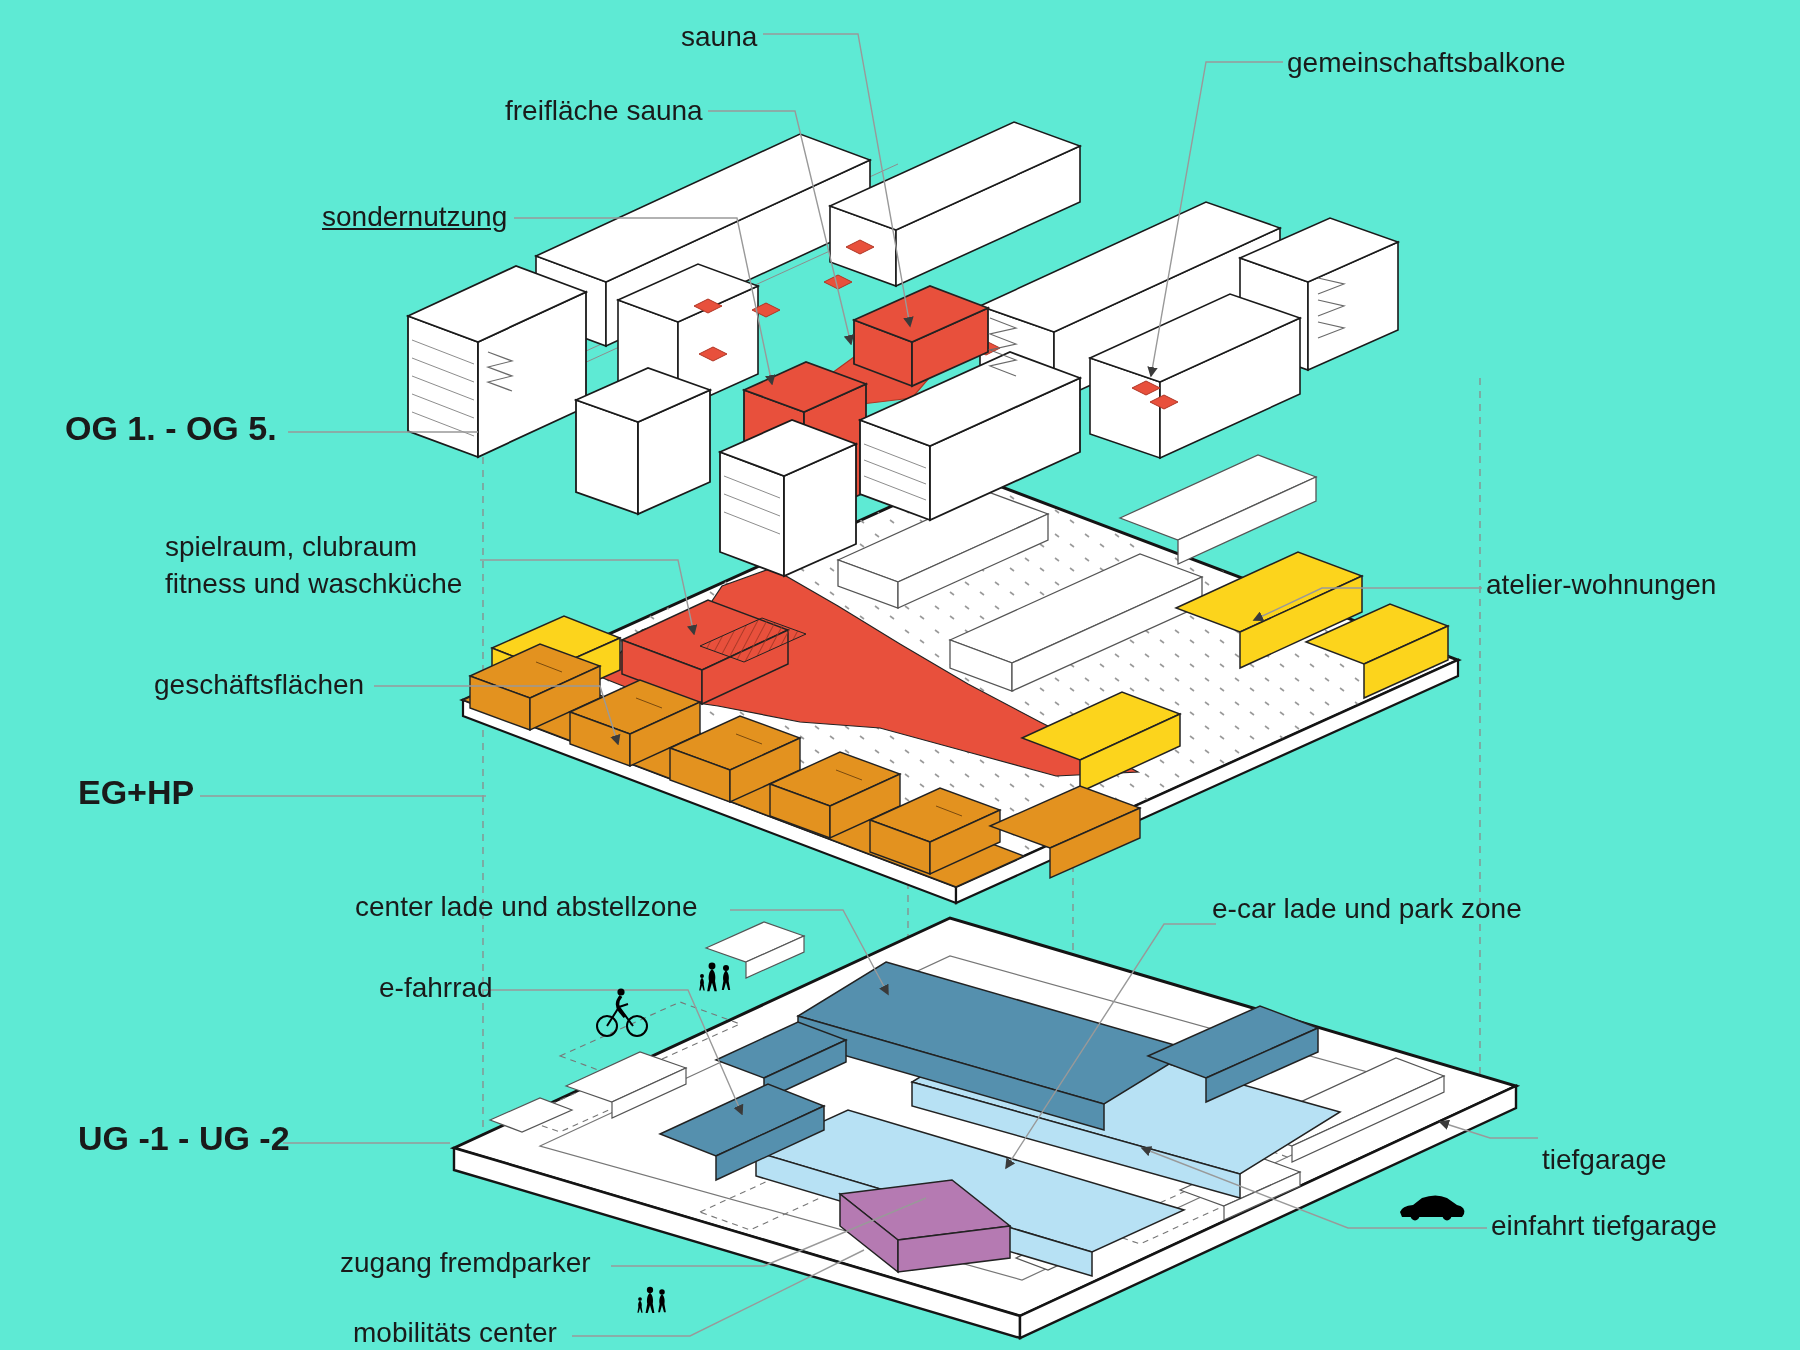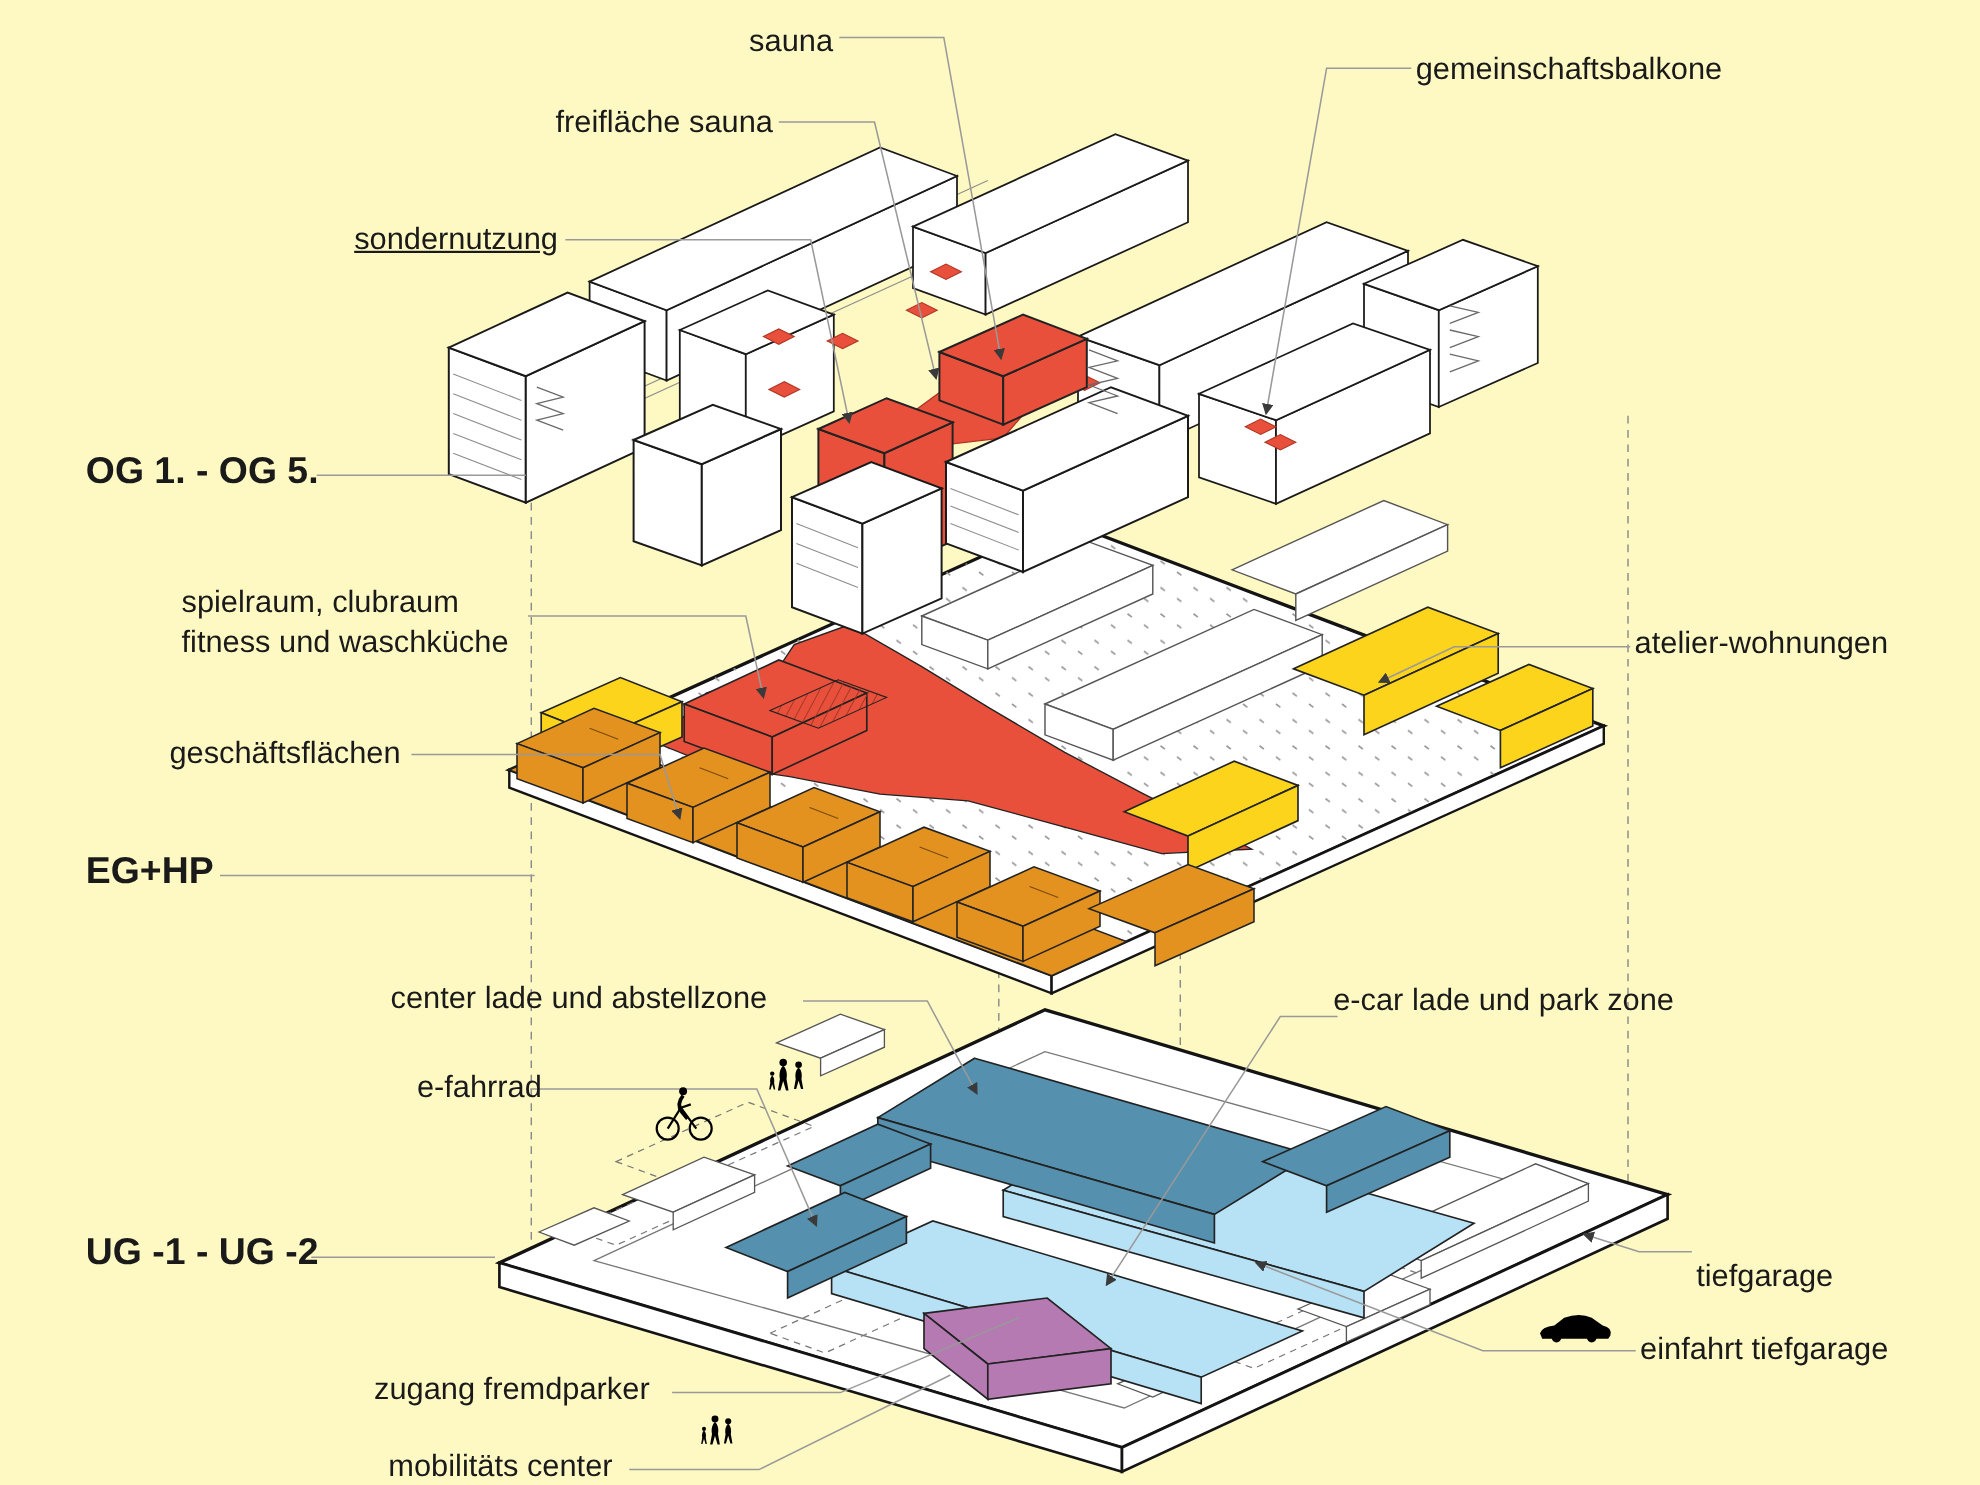--- a/index.html
+++ b/index.html
@@ -1,17 +1,17 @@
 <!DOCTYPE html>
 <html><head>
 <meta charset="utf-8">
 <style>
   html,body{margin:0;padding:0;background:#ffffff;}
   .stage{
-    position:relative;width:1800px;height:1350px;background:#fef9c3;overflow:hidden;
+    position:relative;width:1800px;height:1350px;background:#5eead4;overflow:hidden;
     font-family:"Liberation Sans", sans-serif;color:#1a1a1a;
   }
   .stage svg{position:absolute;left:0;top:0;}
   .lbl{
     position:absolute;font-size:28px;line-height:33px;color:#1a1a1a;white-space:nowrap;
   }
   .lbl.bold{font-weight:bold;font-size:34px;}
   .lbl .ln{display:block;}
 </style>
 </head>
@@ -325,21 +325,21 @@
     <use href="#person" transform="translate(662,1292) scale(0.92)"></use>
     <use href="#person" transform="translate(640,1299) scale(0.62)"></use>
   </g>
 </svg>
 
 <div class="lbl" style="left:681px;top:20px;">sauna</div>
 <div class="lbl" style="left:1287px;top:46px;">gemeinschaftsbalkone</div>
 <div class="lbl" style="left:505px;top:94px;text-align:center;">freifläche sauna</div>
 <div class="lbl" style="left:322px;top:200px;text-decoration:underline;">sondernutzung</div>
 
-<div class="lbl bold" style="left:78px;top:412px;">OG 1. - OG 5.</div>
+<div class="lbl bold" style="left:65px;top:412px;">OG 1. - OG 5.</div>
 
 <div class="lbl" style="left:165px;top:528px;line-height:37px;">
   <span class="ln">spielraum, clubraum</span>
   <span class="ln">fitness und waschküche</span>
 </div>
 
 <div class="lbl" style="left:154px;top:668px;">geschäftsflächen</div>
 <div class="lbl bold" style="left:78px;top:776px;">EG+HP</div>
 <div class="lbl" style="left:1486px;top:568px;">atelier-wohnungen</div>
 

